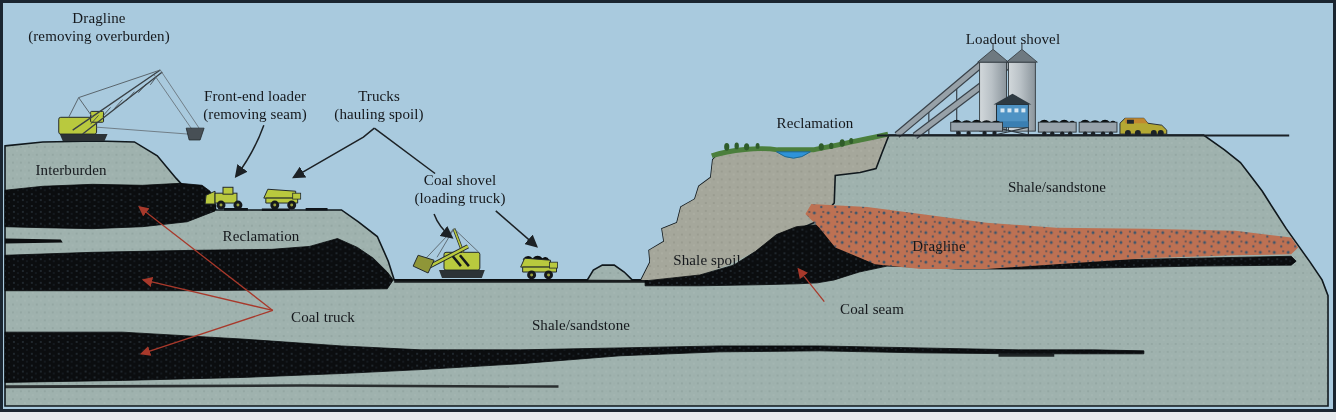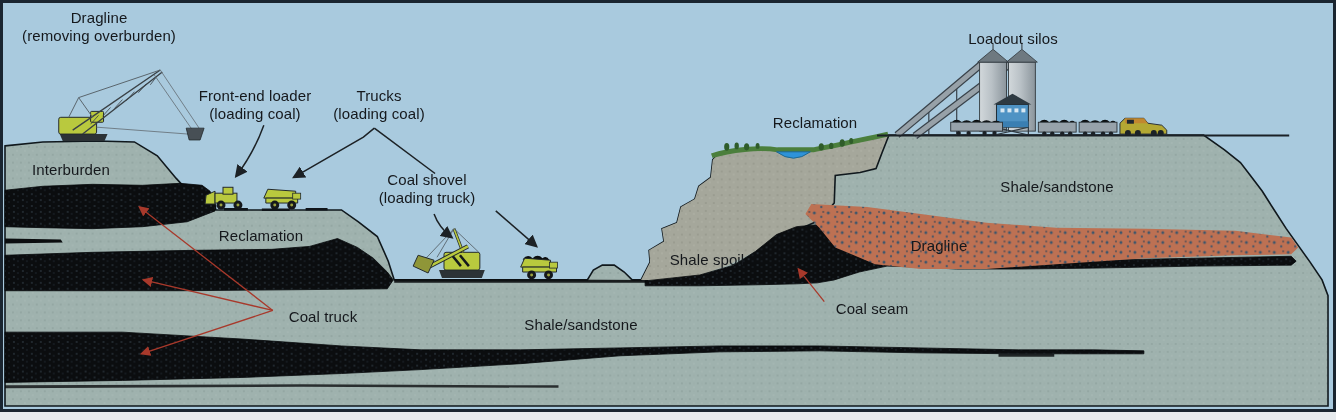--- a/index.html
+++ b/index.html
@@ -1,16 +1,16 @@
 <!DOCTYPE html>
 <html><head>
 <meta charset="utf-8">
 <style>
   html,body{margin:0;padding:0;background:#e7ebee;}
-  .wrap{position:relative;width:1336px;height:420px;background:#0f172a;font-family:Liberation Sans, sans-serif;}
+  .wrap{position:relative;width:1336px;height:420px;background:#0f172a;font-family:Liberation Serif, serif;}
   .canvas{position:absolute;top:0;left:0;width:1336px;height:412px;border:3px solid #1a2530;box-sizing:border-box;background:#a9cade;overflow:hidden;}
   .canvas svg{display:block;width:100%;height:100%;}
   .lbl{position:absolute;transform:translateX(-50%);text-align:center;font-size:15px;line-height:18px;color:#15181c;white-space:pre-line;letter-spacing:.1px;}
   .bottom-strip{position:absolute;left:0;top:412px;width:1336px;height:8px;background:#e7ebee;}
 </style>
 </head>
 <body>
 
 <div class="wrap">
   <div class="canvas">
@@ -210,31 +210,31 @@
         <path d="M271,312 L137,207" stroke="#a8392b" stroke-width="1.3" marker-end="url(#mR)"></path>
         <path d="M271,312 L141,281" stroke="#a8392b" stroke-width="1.3" marker-end="url(#mR)"></path>
         <path d="M271,312 L139,356" stroke="#a8392b" stroke-width="1.3" marker-end="url(#mR)"></path>
         <path d="M825,303 L799,270" stroke="#a8392b" stroke-width="1.3" marker-end="url(#mR)"></path>
       </g>
     </svg>
 
     <div class="lbl" style="left:96px;top:6px">Dragline
 (removing overburden)</div>
     <div class="lbl" style="left:252px;top:84px">Front-end loader
-(loading coal)</div>
+(removing seam)</div>
     <div class="lbl" style="left:376px;top:84px">Trucks
-(loading coal)</div>
-    <div class="lbl" style="left:424px;top:168px">Coal shovel
+(hauling spoil)</div>
+    <div class="lbl" style="left:457px;top:168px">Coal shovel
 (loading truck)</div>
     <div class="lbl" style="left:68px;top:158px">Interburden</div>
     <div class="lbl" style="left:258px;top:224px">Reclamation</div>
     <div class="lbl" style="left:320px;top:305px">Coal truck</div>
     <div class="lbl" style="left:578px;top:313px">Shale/sandstone</div>
     <div class="lbl" style="left:704px;top:248px">Shale spoil</div>
     <div class="lbl" style="left:812px;top:111px">Reclamation</div>
     <div class="lbl" style="left:936px;top:234px">Dragline</div>
     <div class="lbl" style="left:869px;top:297px">Coal seam</div>
     <div class="lbl" style="left:1054px;top:175px">Shale/sandstone</div>
-    <div class="lbl" style="left:1010px;top:27px">Loadout silos</div>
+    <div class="lbl" style="left:1010px;top:27px">Loadout shovel</div>
   </div>
 
   <div class="bottom-strip"></div>
 </div>
 
 </body></html>

